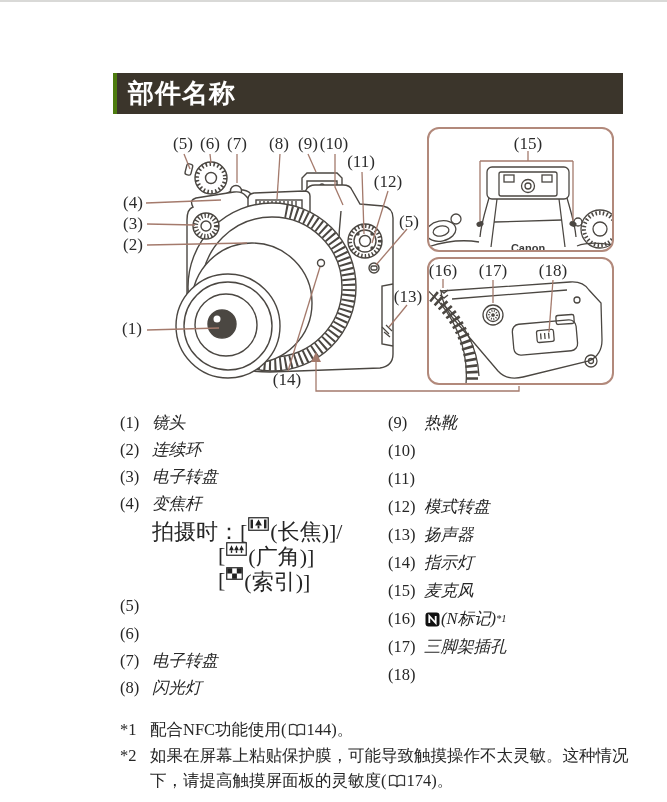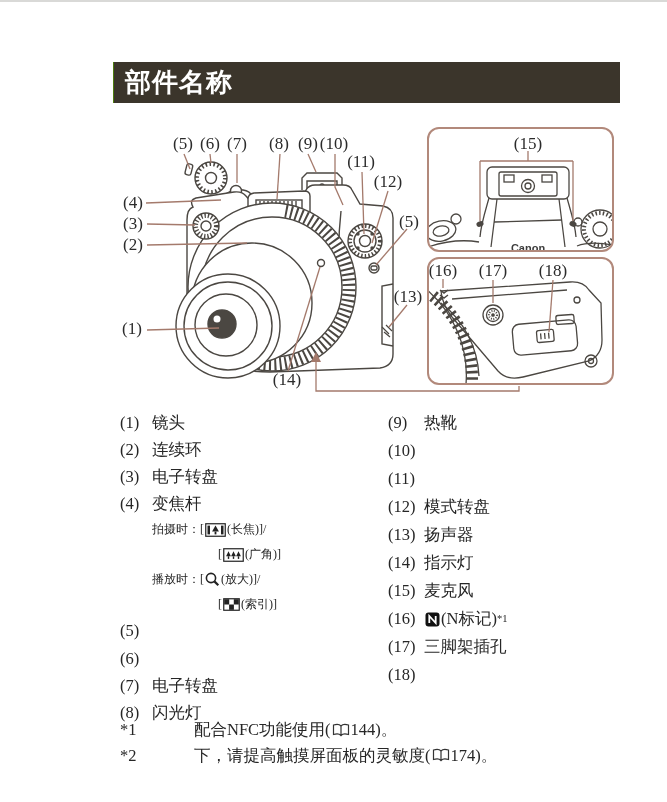--- a/index.html
+++ b/index.html
@@ -1,51 +1,51 @@
 <!DOCTYPE html>
 <html><head>
 <meta charset="utf-8">
 <style>
   html,body{margin:0;padding:0;background:#fff;}
   .page{position:relative;width:667px;height:802px;background:#ffffff;overflow:hidden;
         font-family:"Liberation Serif","DejaVu Serif",serif;color:#262626;}
   .top-rule{position:absolute;left:0;top:0;width:667px;height:0;border-top:2px solid #d9d9d7;}
 
   
-  .header-bar{position:absolute;left:113px;top:62px;width:506px;height:41px;
-              background:#3b352b;border-left:1px solid #4d7c0f;display:flex;align-items:center;}
+  .header-bar{position:absolute;left:113px;top:73px;width:506px;height:41px;
+              background:#3b352b;border-left:4px solid #4d7c0f;display:flex;align-items:center;}
   .header-bar h1{margin:0 0 0 11px;font-family:"Liberation Sans","DejaVu Sans",sans-serif;
                  font-size:26px;font-weight:bold;color:#ffffff;letter-spacing:1px;}
 
   
   .diagram{position:absolute;left:0;top:0;width:667px;height:802px;}
   .diagram svg{position:absolute;left:0;top:0;}
   .co{position:absolute;transform:translate(-50%,-50%);font-size:17px;color:#2b2b2b;white-space:nowrap;}
 
   
   .col{position:absolute;}
   .col-left{left:120px;top:409px;width:266px;}
   .col-right{left:388px;top:409px;width:278px;}
   .prow{display:flex;align-items:center;font-size:16.5px;}
   .col-left .prow{height:27px;}
   .col-right .prow{height:28px;}
   .num{flex:0 0 32px;}
   .col-right .num{flex:0 0 36px;}
-  .lbl{white-space:nowrap;display:flex;align-items:center;}
-  .subrow{display:flex;align-items:center;font-size:12px;height:25px;padding-left:32px;white-space:nowrap;}
+  .lbl{white-space:nowrap;display:flex;align-items:center;font-style:italic;}
+  .subrow{display:flex;align-items:flex-start;font-size:22px;height:25px;padding-left:32px;white-space:nowrap;}
   .subrow.ind2{padding-left:98px;}
   .ic{display:inline-block;vertical-align:middle;margin:0 1px;}
   sup{font-size:10.5px;line-height:0;}
 
   
   .fns{position:absolute;left:120px;top:717px;width:530px;font-size:16.5px;}
   .fnrow{display:flex;align-items:flex-start;line-height:25.5px;}
   .fnmark{flex:0 0 30px;}
   .fntext{flex:1;}
-  .fnline{display:flex;align-items:center;white-space:nowrap;margin-left:44px;}
+  .fnline{display:flex;align-items:center;white-space:nowrap;}
 </style>
 </head>
 <body>
 
 <div class="page">
   <div class="top-rule"></div>
 
   <div class="header-bar">
     <h1>部件名称</h1>
   </div>
@@ -272,28 +272,20 @@
         <rect x="0.75" y="0.75" width="19.5" height="12.5" fill="#fff" stroke="#222" stroke-width="1.2"></rect>
         <polygon points="5.5,3.2 3.1,8.3 7.9,8.3" fill="#222"></polygon>
         <polygon points="10.5,3.2 8.1,8.3 12.9,8.3" fill="#222"></polygon>
         <polygon points="15.5,3.2 13.1,8.3 17.9,8.3" fill="#222"></polygon>
         <rect x="4.8" y="8.3" width="1.4" height="2.6" fill="#222"></rect>
         <rect x="9.8" y="8.3" width="1.4" height="2.6" fill="#222"></rect>
         <rect x="14.8" y="8.3" width="1.4" height="2.6" fill="#222"></rect>
       </svg>
       <span>(广角)]</span>
     </div>
-    <div class="subrow">
-      <span>播放时：[</span>
-      <svg class="ic" width="15" height="15" viewBox="0 0 15 15">
-        <circle cx="6" cy="6" r="4.6" fill="none" stroke="#222" stroke-width="1.6"></circle>
-        <line x1="9.4" y1="9.4" x2="13.3" y2="13.3" stroke="#222" stroke-width="2.2"></line>
-      </svg>
-      <span>(放大)]/</span>
-    </div>
     <div class="subrow ind2">
       <span>[</span>
       <svg class="ic" width="17" height="13" viewBox="0 0 17 13">
         <rect x="0.75" y="0.75" width="15.5" height="11.5" fill="#fff" stroke="#222" stroke-width="1.2"></rect>
         <rect x="1.2" y="1.2" width="5" height="5.3" fill="#222"></rect>
         <rect x="10.8" y="1.2" width="5" height="5.3" fill="#222"></rect>
         <rect x="6.1" y="6.5" width="4.8" height="5.3" fill="#222"></rect>
       </svg>
       <span>(索引)]</span>
     </div>
@@ -370,20 +362,21 @@
             <path d="M9 3 C7.5 1.2 4.5 1 1.5 2 L1.5 11.5 C4.5 10.5 7.5 10.7 9 12.5 C10.5 10.7 13.5 10.5 16.5 11.5 L16.5 2 C13.5 1 10.5 1.2 9 3 Z M9 3 L9 12.5" fill="none" stroke="#333" stroke-width="1.2"></path>
           </svg>
           <span>144</span>
             <span>)。</span>
         </span>
       </span>
     </div>
     <div class="fnrow">
       <span class="fnmark">*2</span>
       <span class="fntext">
+        <span class="fnline">如果在屏幕上粘贴保护膜，可能导致触摸操作不太灵敏。这种情况</span>
         <span class="fnline">
           <span>下，请提高触摸屏面板的灵敏度(</span>
           <svg class="ic" width="18" height="14" viewBox="0 0 18 14">
             <path d="M9 3 C7.5 1.2 4.5 1 1.5 2 L1.5 11.5 C4.5 10.5 7.5 10.7 9 12.5 C10.5 10.7 13.5 10.5 16.5 11.5 L16.5 2 C13.5 1 10.5 1.2 9 3 Z M9 3 L9 12.5" fill="none" stroke="#333" stroke-width="1.2"></path>
           </svg>
           <span>174</span>
             <span>)。</span>
         </span>
       </span>
     </div>

